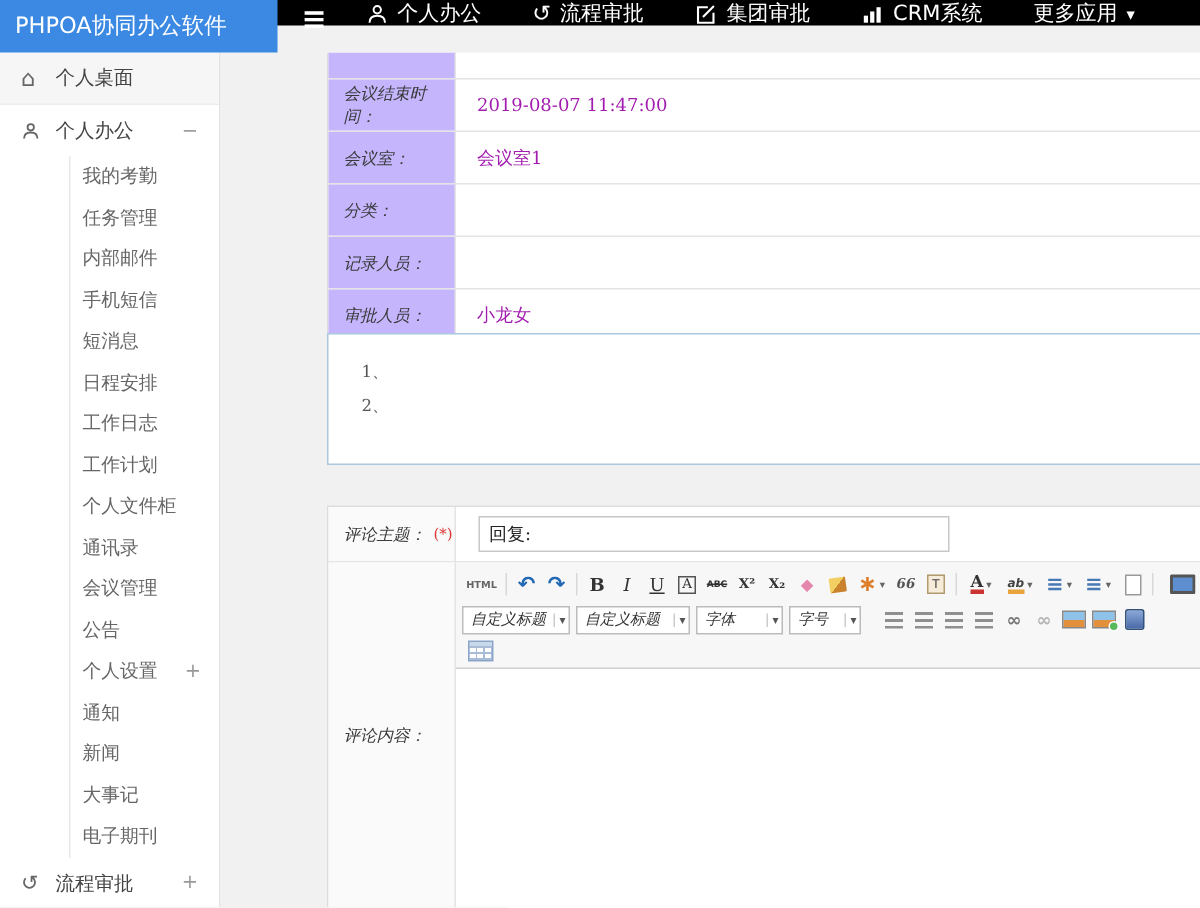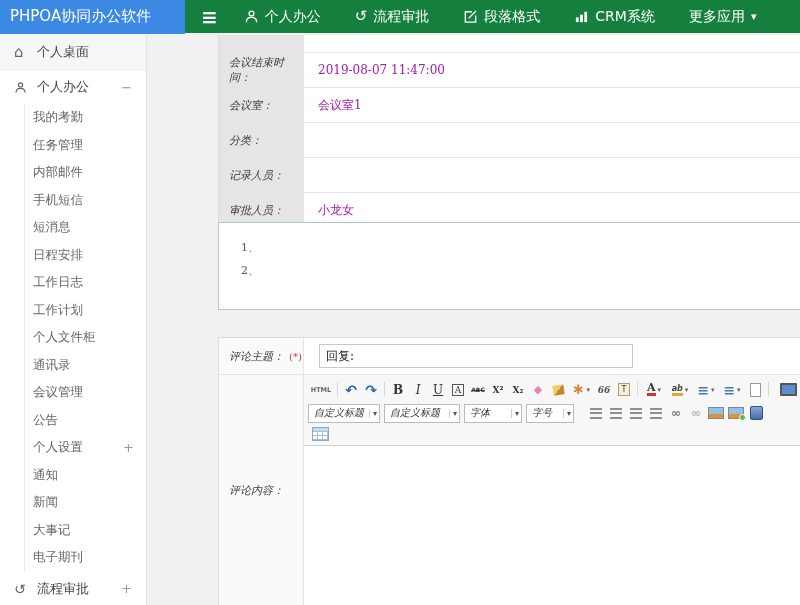--- a/index.html
+++ b/index.html
@@ -1,21 +1,21 @@
 <!DOCTYPE html>
 <html><head>
 <meta charset="utf-8">
 <style>
   html,body{margin:0;padding:0;}
   body{width:800px;height:605px;overflow:hidden;position:relative;background:#f1f1f1;
        font-family:"DejaVu Sans","Liberation Sans",sans-serif;}
 
   
-  .topbar{position:absolute;top:0;left:0;right:0;height:33px;background:#15803d;
-          display:flex;align-items:center;color:#fff;z-index:9;}
+  .topbar{position:absolute;top:0;left:0;right:0;height:17px;background:#000000;
+          display:flex;align-items:flex-start;color:#fff;z-index:9;}
   .logo{width:185px;height:35px;background:#3b89e3;display:flex;align-items:center;
         padding-left:10px;box-sizing:border-box;font-size:15px;white-space:nowrap;}
   .hamburger{margin-left:16px;cursor:pointer;}
   .i-burger::before{content:"≡";font-size:20px;font-weight:bold;}
   .nav{display:flex;align-items:center;margin-left:26px;}
   .nav-item{display:flex;align-items:center;gap:6px;margin-right:34px;font-size:14px;
             cursor:pointer;white-space:nowrap;}
   .nav-item .icon{display:inline-flex;align-items:center;}
   .i-cycle::before{content:"↺";font-size:15px;line-height:15px;}
   .i-caret::before{content:"▾";font-size:11px;}
@@ -23,32 +23,32 @@
   
   .sidebar{position:absolute;top:35px;left:0;width:147px;bottom:0;background:#fff;
            border-right:1px solid #e2e2e2;box-sizing:border-box;overflow:hidden;}
   .side-top{height:34px;display:flex;align-items:center;padding:0 8px 0 14px;
             font-size:13px;color:#444;cursor:pointer;}
   .side-top.active{background:#f6f6f6;border-bottom:1px solid #ececec;}
   .side-icon{width:23px;display:inline-flex;align-items:center;color:#666;}
   .i-home::before{content:"⌂";font-size:15px;}
   .side-cycle::before{content:"↺";font-size:14px;}
   .expander{margin-left:auto;color:#999;font-size:13px;padding-right:6px;}
-  .sub-list{margin-left:24px;border-left:1px solid #e9e9e9;}
+  .sub-list{margin-left:46px;border-left:1px solid #e9e9e9;}
   .sub-item{height:27.5px;display:flex;align-items:center;padding-left:8px;
             font-size:12.5px;color:#666;cursor:pointer;}
   .sub-item .expander{padding-right:12px;}
 
   
   .main{position:absolute;top:35px;left:147px;right:0;bottom:0;background:#f1f1f1;overflow:hidden;}
   .panel1{position:absolute;left:71px;top:0;right:-2px;background:#fff;
           border:1px solid #dcdcdc;border-top:none;box-sizing:border-box;}
   .f-row{display:flex;border-top:1px solid #e4e4e4;height:34px;}
   .f-row.partial{height:17px;border-top:none;}
-  .f-label{width:85px;background:#e5e5e5;border-right:1px solid #e4e4e4;display:flex;
+  .f-label{width:85px;background:#c4b5fd;border-right:1px solid #e4e4e4;display:flex;
            align-items:center;padding-left:10px;box-sizing:border-box;
            font-family:"DejaVu Serif","Liberation Serif",serif;font-style:italic;
            font-size:11px;color:#3a3a3a;}
   .f-value{flex:1;display:flex;align-items:center;padding-left:14px;
            font-family:"DejaVu Serif","Liberation Serif",serif;font-size:12px;color:#a21caf;}
 
   .content-box{position:absolute;left:71px;top:187px;right:-2px;height:88px;background:#fff;
                border:1px solid #a9c7dd;box-sizing:border-box;padding:13px 0 0 22px;}
   .content-line{font-family:"DejaVu Serif","Liberation Serif",serif;font-size:11px;
                 color:#555;line-height:23px;}
@@ -169,21 +169,21 @@
       <span class="icon i-cycle" data-name="cycle-arrow-icon"></span>
       <span data-name="nav-label">流程审批</span>
     </div>
     <div class="nav-item" data-name="nav-group-approval">
       <span class="icon" data-name="edit-icon">
         <svg width="15" height="15" viewBox="0 0 16 16" fill="none" stroke="#fff" stroke-width="1.5">
           <path d="M13.5 7 V14 H2.5 V3 H9.5"></path>
             <path d="M6 10 L13.8 2.2"></path>
         </svg>
       </span>
-      <span data-name="nav-label">段落格式</span>
+      <span data-name="nav-label">集团审批</span>
     </div>
     <div class="nav-item" data-name="nav-crm-system">
       <span class="icon" data-name="bar-chart-icon">
         <svg width="15" height="15" viewBox="0 0 16 16" fill="#fff">
           <rect x="2" y="9" width="3" height="5"></rect>
             <rect x="6.5" y="6" width="3" height="8"></rect>
             <rect x="11" y="3" width="3" height="11"></rect>
         </svg>
       </span>
       <span data-name="nav-label">CRM系统</span>

